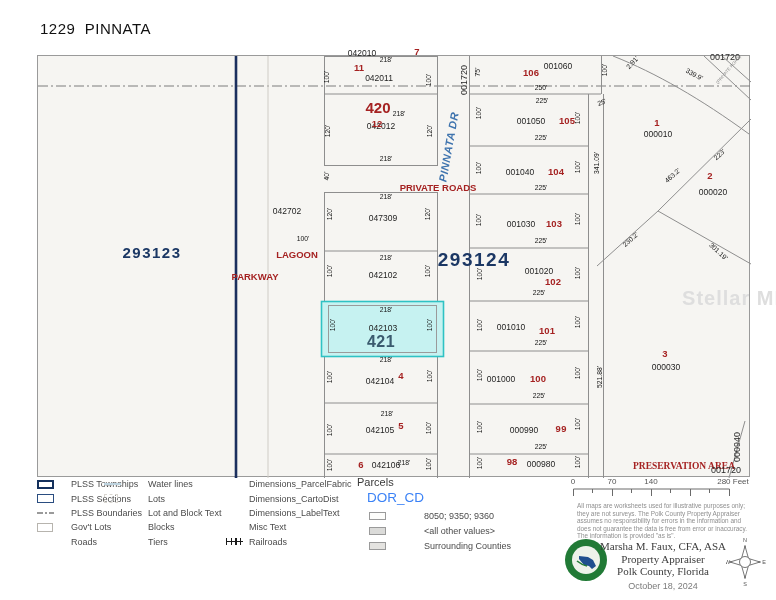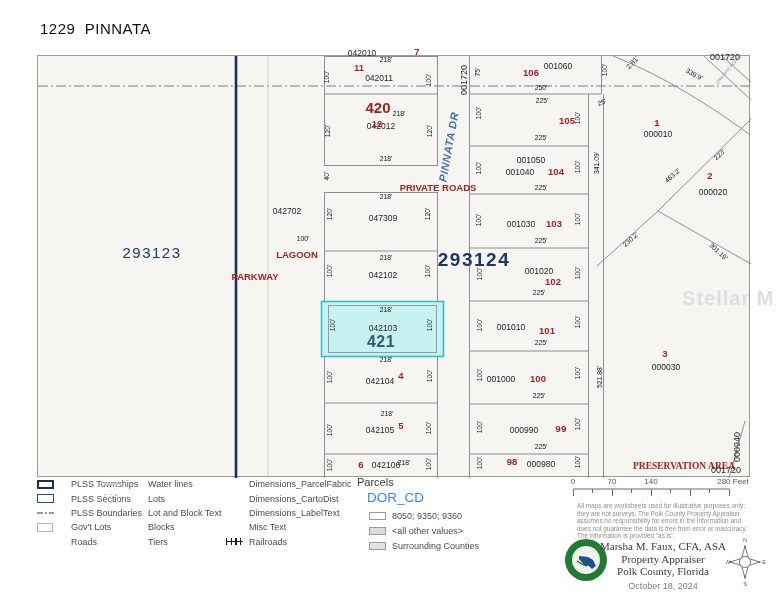--- a/index.html
+++ b/index.html
@@ -9,21 +9,21 @@
   
   .map{position:absolute;left:37px;top:55px;width:713px;height:422px;background:#f6f5f2;border:1px solid #9a9a9a;box-sizing:border-box;}
   #map-svg{position:absolute;left:0;top:0;}
   #map-labels{position:absolute;left:0;top:0;width:776px;height:600px;pointer-events:none;}
   .lbl{position:absolute;transform:translate(-50%,-50%);white-space:nowrap;line-height:1;}
   .pid{font-size:8.5px;color:#1d1d1d;}
   .dim{font-size:6.8px;color:#141414;}
   .lot{font-size:9.5px;font-weight:bold;color:#a52222;}
   .lot-big{font-size:15px;font-weight:bold;color:#a52222;}
   .red{font-size:9.5px;font-weight:bold;color:#a52222;}
-  .sec1{font-size:15px;font-weight:normal;color:#1b3764;letter-spacing:1.5px;}
+  .sec1{font-size:15px;font-weight:bold;color:#1b3764;letter-spacing:1.5px;}
   .sec2{font-size:19px;font-weight:bold;color:#1b3764;letter-spacing:1.5px;}
   .street{font-size:11px;font-style:italic;font-weight:bold;color:#3f74ae;letter-spacing:.5px;}
   .ref{font-size:9px;color:#262626;}
   .sel{font-size:16px;font-weight:bold;color:#3a5a6e;letter-spacing:.5px;}
   .tiny{font-size:4.5px;color:#8a8a8a;}
   .wm{font-size:20px;font-weight:bold;color:#dedede;letter-spacing:1px;}
   
   .lcol{position:absolute;top:477px;}
   .lrow{display:flex;align-items:center;height:14.4px;}
   .ltext{font-size:9px;color:#4b4b4b;white-space:nowrap;}
@@ -36,21 +36,21 @@
   .ic-section{width:17px;height:9px;border:1.5px solid #2a4d80;background:#fff;}
   .ic-dashdot{width:17px;height:2px;background:repeating-linear-gradient(90deg,#9a9a9a 0 6px,transparent 6px 8px,#9a9a9a 8px 10px,transparent 10px 12px);}
   .ic-govlot{width:16px;height:9px;border:1.2px solid #b7b4ae;background:#fff;}
   .ic-none{width:16px;height:9px;}
   .ic-water{width:17px;height:2px;background:#bdd3df;}
   .ic-lots{width:14px;height:9px;border:1px dashed #d9d6d0;}
   .ic-rail{width:17px;height:7px;background-image:repeating-linear-gradient(90deg,#1a1a1a 0 1.4px,transparent 1.4px 4.6px),linear-gradient(#1a1a1a,#1a1a1a);background-size:100% 7px,100% 1.4px;background-position:center,center;background-repeat:no-repeat,no-repeat;}
   .parcels-box{position:absolute;left:357px;top:476px;}
   .parcels-title{font-size:11px;color:#3a3a3a;}
   .parcels-sub{font-size:13.5px;color:#3b82f6;margin:2px 0 3px 10px;}
-  .prow{display:flex;align-items:center;height:15px;margin-left:12px;}
+  .prow{display:flex;align-items:center;height:15px;margin-left:12px;gap:32px;}
   .sw{width:17px;height:8px;border:1px solid #9a9a9a;margin-right:6px;flex:none;box-sizing:border-box;}
   .sw-white{background:#fdfdfb;}
   .sw-gray{background:#dbdbd9;}
   .sw-gray2{background:#e4e3e0;}
   .ptext{font-size:9px;color:#4b4b4b;white-space:nowrap;}
   
   .scalebar{position:absolute;left:573px;top:477px;width:190px;height:22px;}
   .slbl{position:absolute;top:0;transform:translateX(-50%);font-size:8px;color:#555;white-space:nowrap;}
   .scale-svg{position:absolute;left:0;top:11px;}
   .disclaimer{position:absolute;left:577px;top:502px;width:196px;font-size:6.4px;line-height:7.6px;color:#8f8f8f;}
@@ -151,21 +151,21 @@
       <span class="lbl pid" style="left: 386px; top: 465px;">042106</span>
       <span class="lbl dim" style="left: 404px; top: 463px;">218'</span>
       <span class="lbl dim" style="left: 330px; top: 465px; transform: translate(-50%, -50%) rotate(-90deg);">100'</span>
       <span class="lbl dim" style="left: 429px; top: 464px; transform: translate(-50%, -50%) rotate(-90deg);">100'</span>
       <span class="lbl pid" style="left: 558px; top: 66px;">001060</span>
       <span class="lbl lot" style="left: 531px; top: 73px;">106</span>
       <span class="lbl dim" style="left: 478px; top: 72px; transform: translate(-50%, -50%) rotate(-90deg);">75'</span>
       <span class="lbl dim" style="left: 605px; top: 70px; transform: translate(-50%, -50%) rotate(-90deg);">100'</span>
       <span class="lbl dim" style="left: 541px; top: 88px;">250'</span>
       <span class="lbl dim" style="left: 542px; top: 101px;">225'</span>
-      <span class="lbl pid" style="left: 531px; top: 121px; margin-top: 39px;">001050</span>
+      <span class="lbl pid" style="left: 531px; top: 121px;">001050</span>
       <span class="lbl lot" style="left: 567px; top: 121px;">105</span>
       <span class="lbl dim" style="left: 479px; top: 113px; transform: translate(-50%, -50%) rotate(-90deg);">100'</span>
       <span class="lbl dim" style="left: 578px; top: 118px; transform: translate(-50%, -50%) rotate(-90deg);">100'</span>
       <span class="lbl dim" style="left: 602px; top: 103px; transform: translate(-50%, -50%) rotate(-20deg);">25'</span>
       <span class="lbl dim" style="left: 541px; top: 138px;">225'</span>
       <span class="lbl pid" style="left: 520px; top: 172px;">001040</span>
       <span class="lbl lot" style="left: 556px; top: 172px;">104</span>
       <span class="lbl dim" style="left: 479px; top: 168px; transform: translate(-50%, -50%) rotate(-90deg);">100'</span>
       <span class="lbl dim" style="left: 578px; top: 167px; transform: translate(-50%, -50%) rotate(-90deg);">100'</span>
       <span class="lbl dim" style="left: 597px; top: 163px; transform: translate(-50%, -50%) rotate(-90deg);">341.09'</span>

